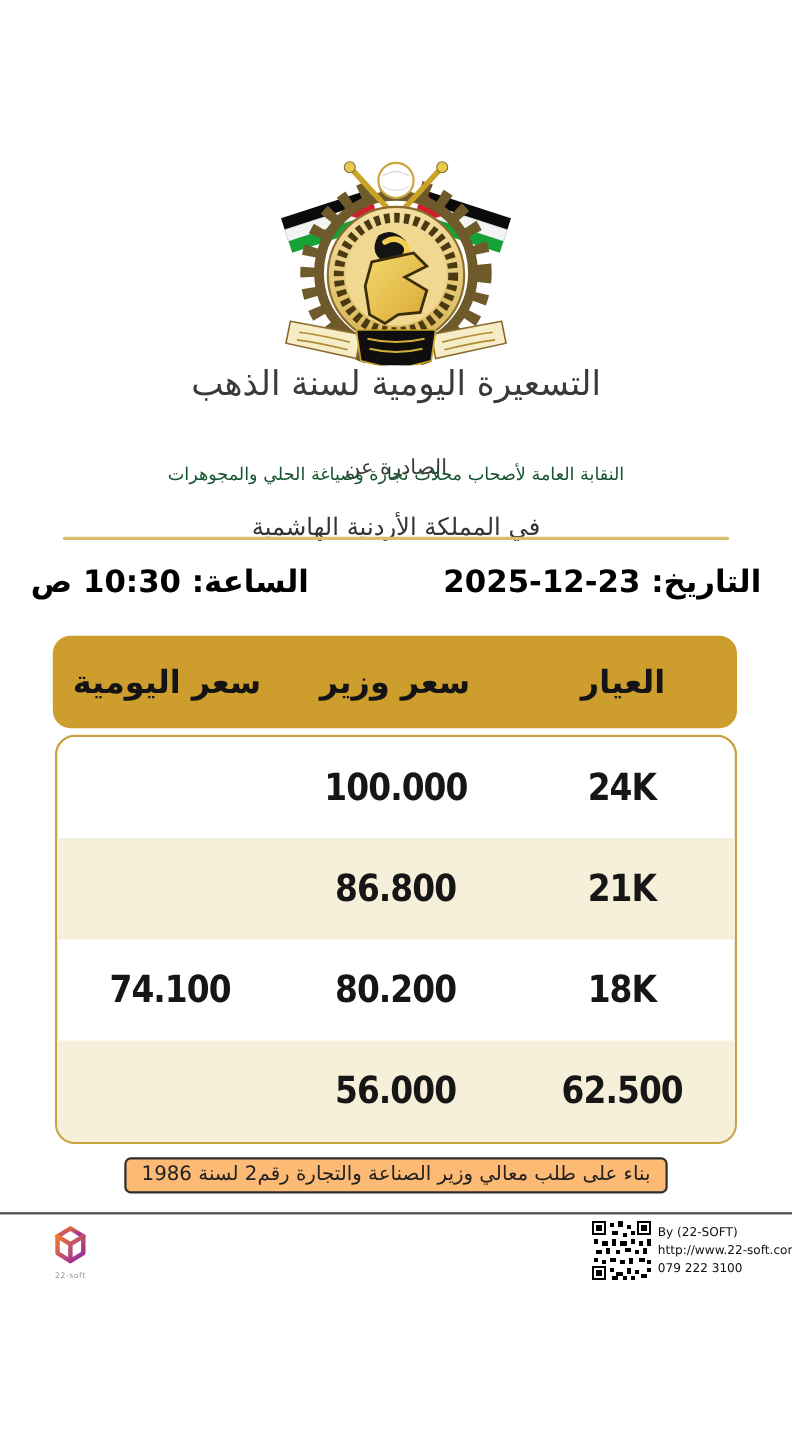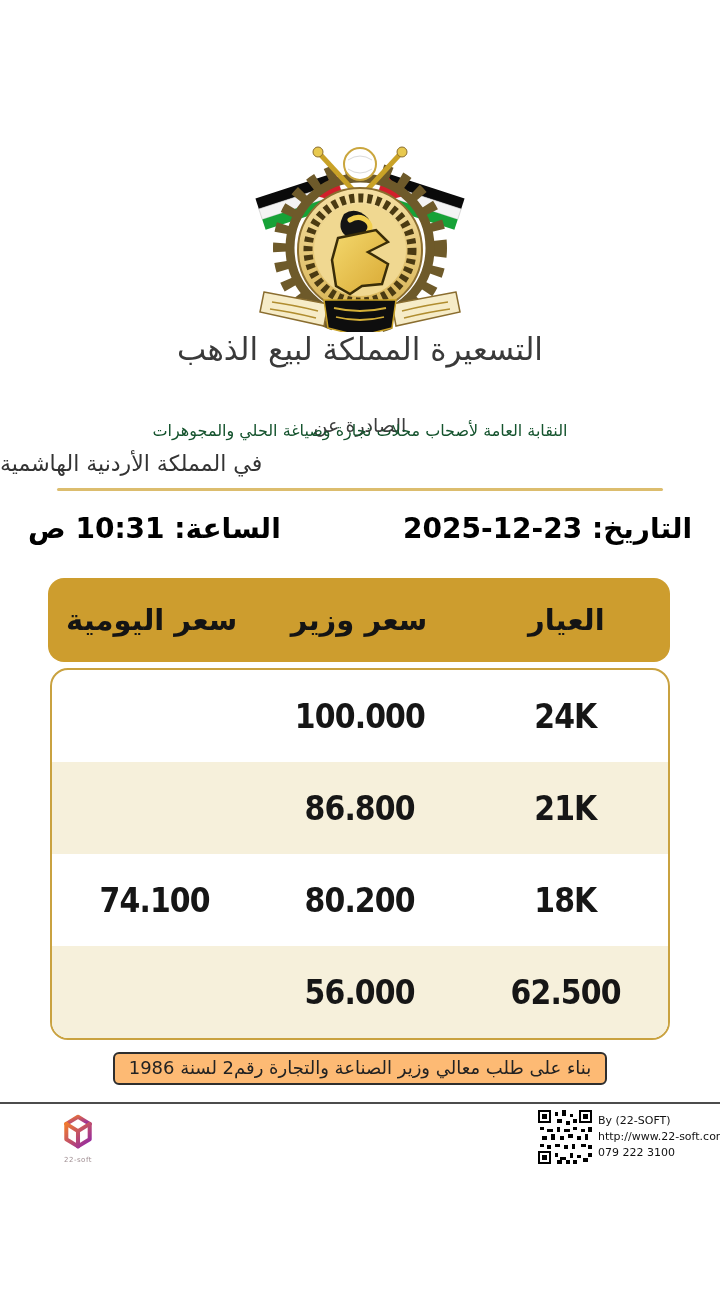--- a/index.html
+++ b/index.html
@@ -9,21 +9,21 @@
     background:#ffffff; overflow:hidden;
     font-family:"DejaVu Sans", sans-serif;
     direction:rtl;
   }
   
   .logo-wrap { position:absolute; top:136px; left:50%; transform:translateX(-50%); width:244px; height:196px; }
   
   .doc-title { position:absolute; top:331px; width:100%; text-align:center; font-size:31px; color:#3a3a3a; letter-spacing:-0.5px; }
   .issued-by { position:absolute; top:414px; width:100%; text-align:center; font-size:19px; color:#3c3c3c; }
   .syndicate { position:absolute; top:421px; width:100%; text-align:center; font-size:16px; color:#14532d; }
-  .kingdom   { position:absolute; top:451px; width:100%; text-align:left; font-size:22px; color:#333333; }
+  .kingdom   { position:absolute; top:467px; width:100%; text-align:center; font-size:22px; color:#333333; }
   .gold-rule { position:absolute; top:488px; left:57px; right:57px; height:3px; background:#dcbd6e; border-radius:2px; }
   
   .date-row { position:absolute; top:512px; left:0; right:0; display:flex; justify-content:space-between; padding:0 28px; font-size:28px; font-weight:bold; color:#000; }
   
   .tbl-head {
     position:absolute; top:578px; left:48px; width:622px; height:84px;
     background:#cd9d2e; border-radius:16px;
     display:grid; grid-template-columns:1fr 1fr 1fr; align-items:center;
   }
   .tbl-head .cell { text-align:center; font-size:29px; font-weight:bold; color:#141414; }
@@ -33,21 +33,21 @@
   }
   .tbl-row { height:92px; display:grid; grid-template-columns:1fr 1fr 1fr; align-items:center; }
   .tbl-row.alt { background:#f6f0db; }
   .tbl-row .cell { text-align:center; }
   .num { display:inline-block; transform:scaleX(0.88); font-size:34px; font-weight:bold; color:#161616; font-family:"DejaVu Sans", sans-serif; letter-spacing:-1px; }
   
   .note-wrap { position:absolute; top:1052px; width:100%; text-align:center; }
   .note-box { display:inline-block; border:2px solid #2e2e2e; border-radius:6px; padding:3px 14px 5px; font-size:18px; color:#222; background:#fdba74; }
   .divider { position:absolute; top:1102px; left:0; width:720px; height:2px; background:#4c4c4c; }
   .bottom-bar { position:absolute; top:1104px; left:0; width:720px; height:80px; direction:ltr; }
-  .brand { position:absolute; left:56px; top:8px; width:44px; text-align:center; }
+  .brand { position:absolute; left:42px; top:8px; width:44px; text-align:center; }
   .brand-caption { font-size:7px; color:#a08f93; letter-spacing:0.5px; }
   .qr-block { position:absolute; left:538px; top:6px; display:flex; gap:6px; align-items:flex-start; }
   .credit { font-size:11px; color:#111; line-height:1.45; padding-top:3px; font-family:"DejaVu Sans", sans-serif; white-space:nowrap; }
 </style>
 </head>
 <body>
 
 <div class="page">
 
   <div class="logo-wrap">
@@ -112,29 +112,29 @@
         <path d="M218 156 L154 168 L158 190 L222 176 Z" fill="#f6ecc8" stroke="#8a6d2f" stroke-width="1.5"></path>
         <path d="M210 166 q-22 3 -46 9 M212 173 q-22 3 -46 9" stroke="#b08d2f" stroke-width="1.5" fill="none"></path>
       </g>
       <g>
         <path d="M86 164 L158 164 L154 192 L122 200 L90 192 Z" fill="#0e0e0e" stroke="#c9a227" stroke-width="1.5"></path>
         <path d="M96 172 q26 6 52 0 M98 181 q24 6 48 0" stroke="#d4af37" stroke-width="1.8" fill="none"></path>
       </g>
     </svg>
   </div>
 
-  <div class="doc-title">التسعيرة المملكة لبيع الذهب</div>
+  <div class="doc-title">التسعيرة اليومية لسنة الذهب</div>
   <div class="issued-by">الصادرة عن</div>
   <div class="syndicate">النقابة العامة لأصحاب محلات تجارة وصياغة الحلي والمجوهرات</div>
   <div class="kingdom">في المملكة الأردنية الهاشمية</div>
   <div class="gold-rule"></div>
 
   <div class="date-row">
     <span>التاريخ: 23-12-2025</span>
-    <span>الساعة: 10:31 ص</span>
+    <span>الساعة: 10:30 ص</span>
   </div>
 
   <div class="tbl-head">
     <div class="cell">العيار</div>
     <div class="cell">سعر وزير</div>
     <div class="cell">سعر اليومية</div>
   </div>
 
   <div class="tbl-body">
     <div class="tbl-row">

